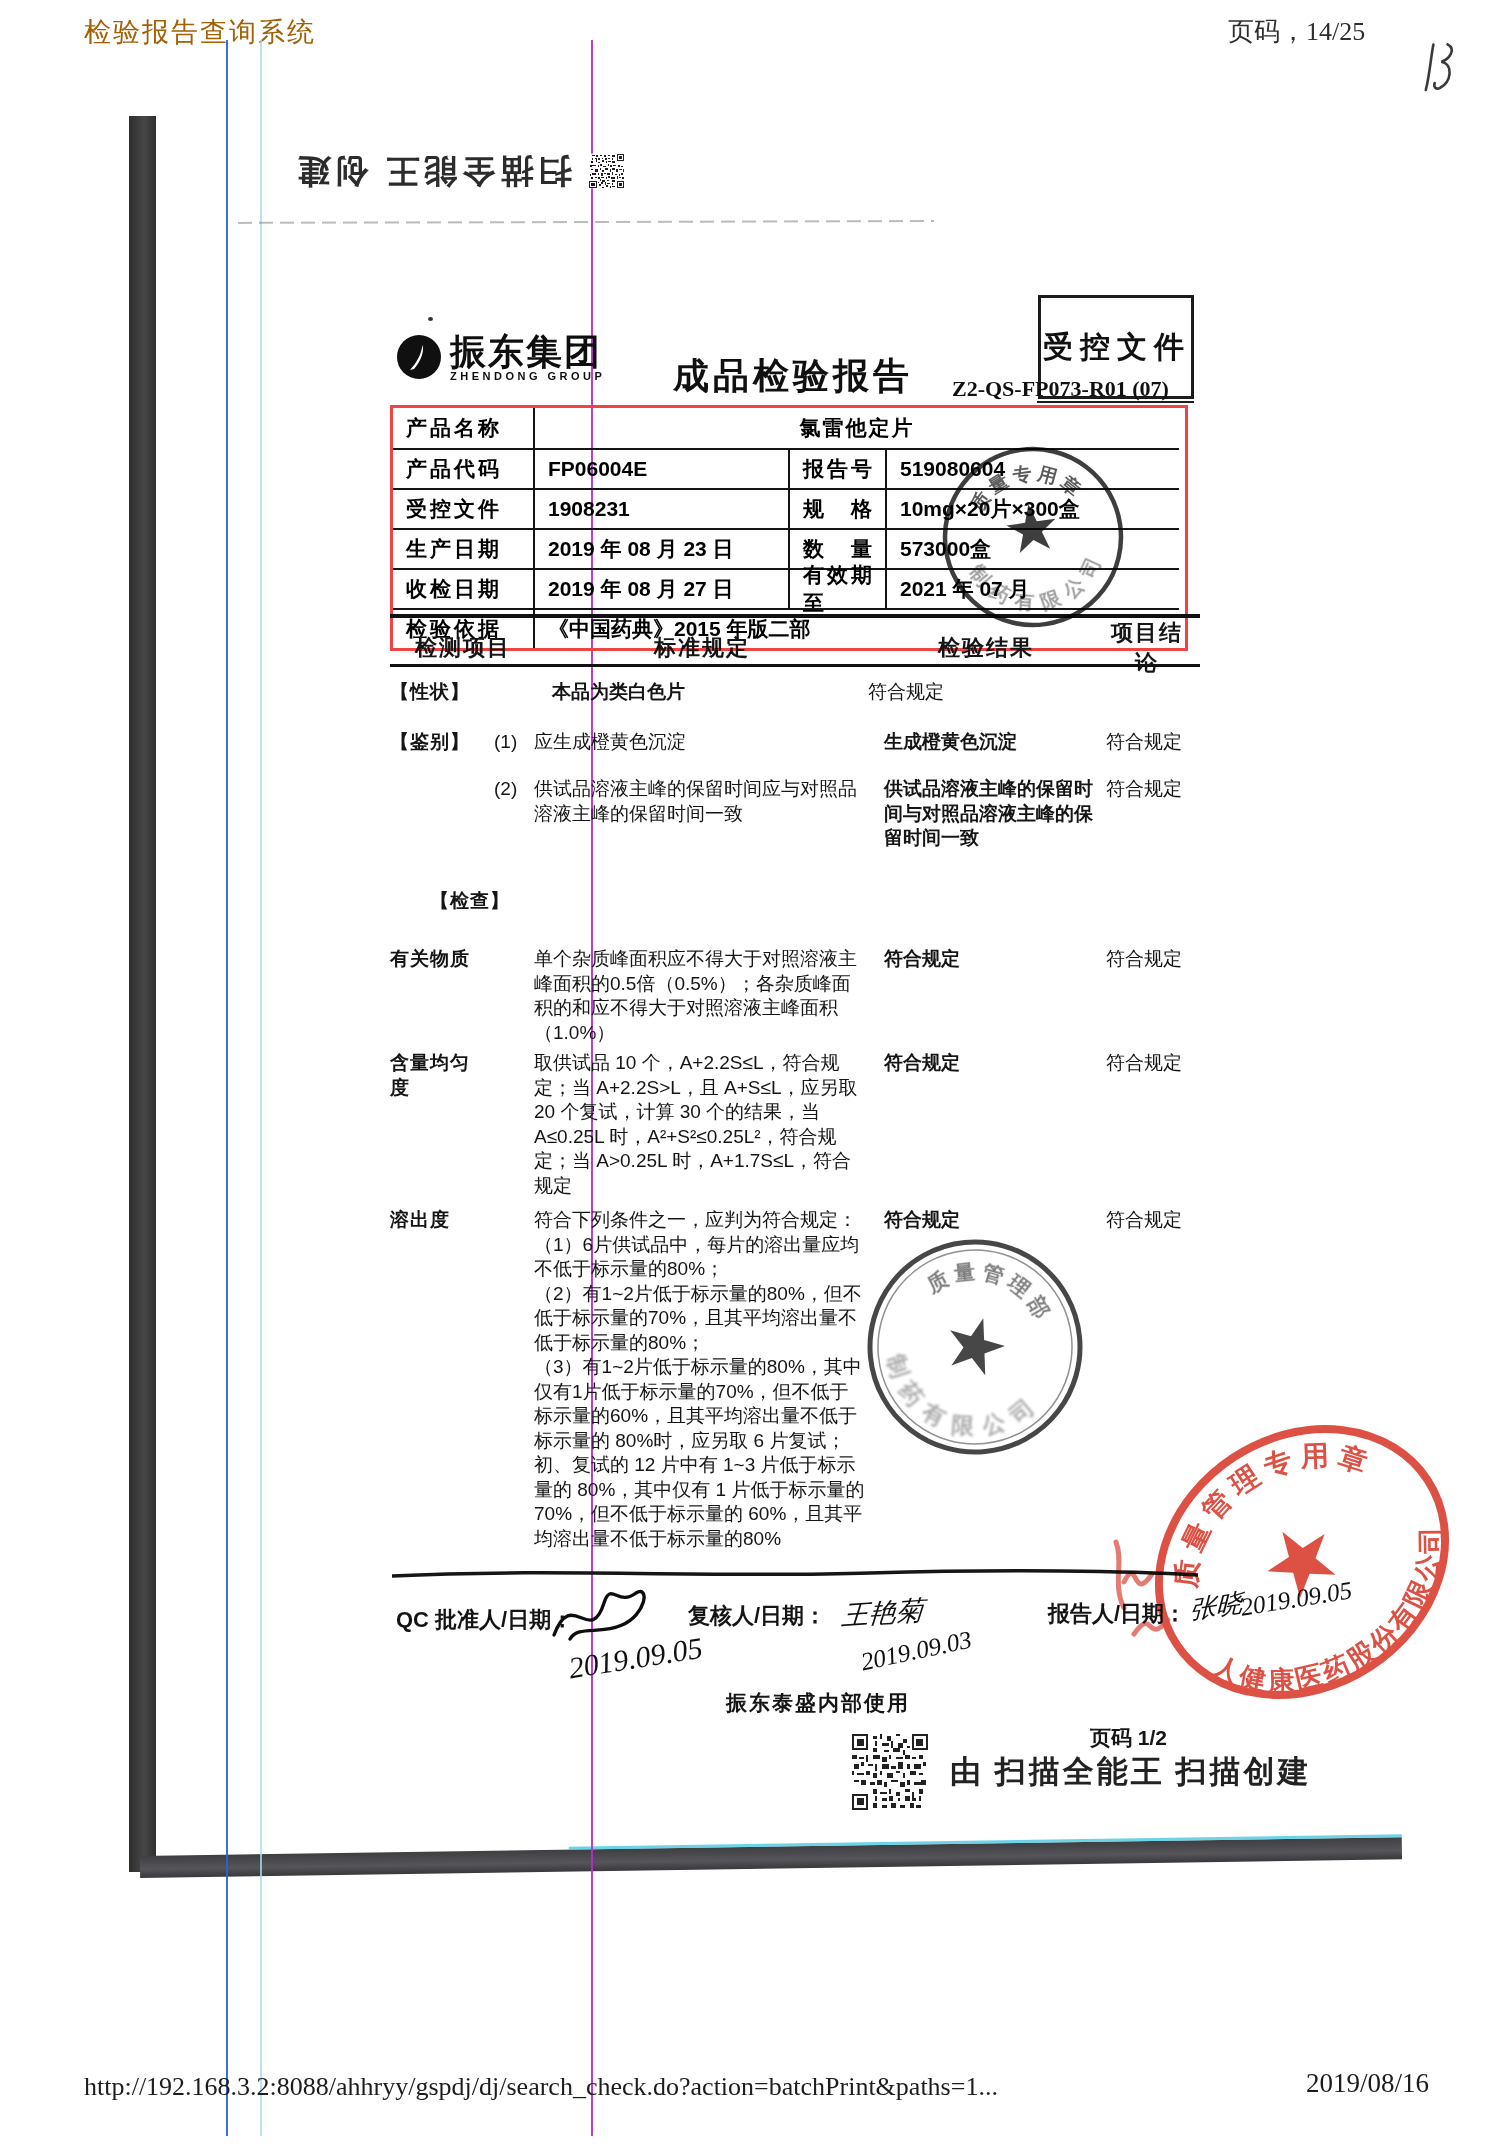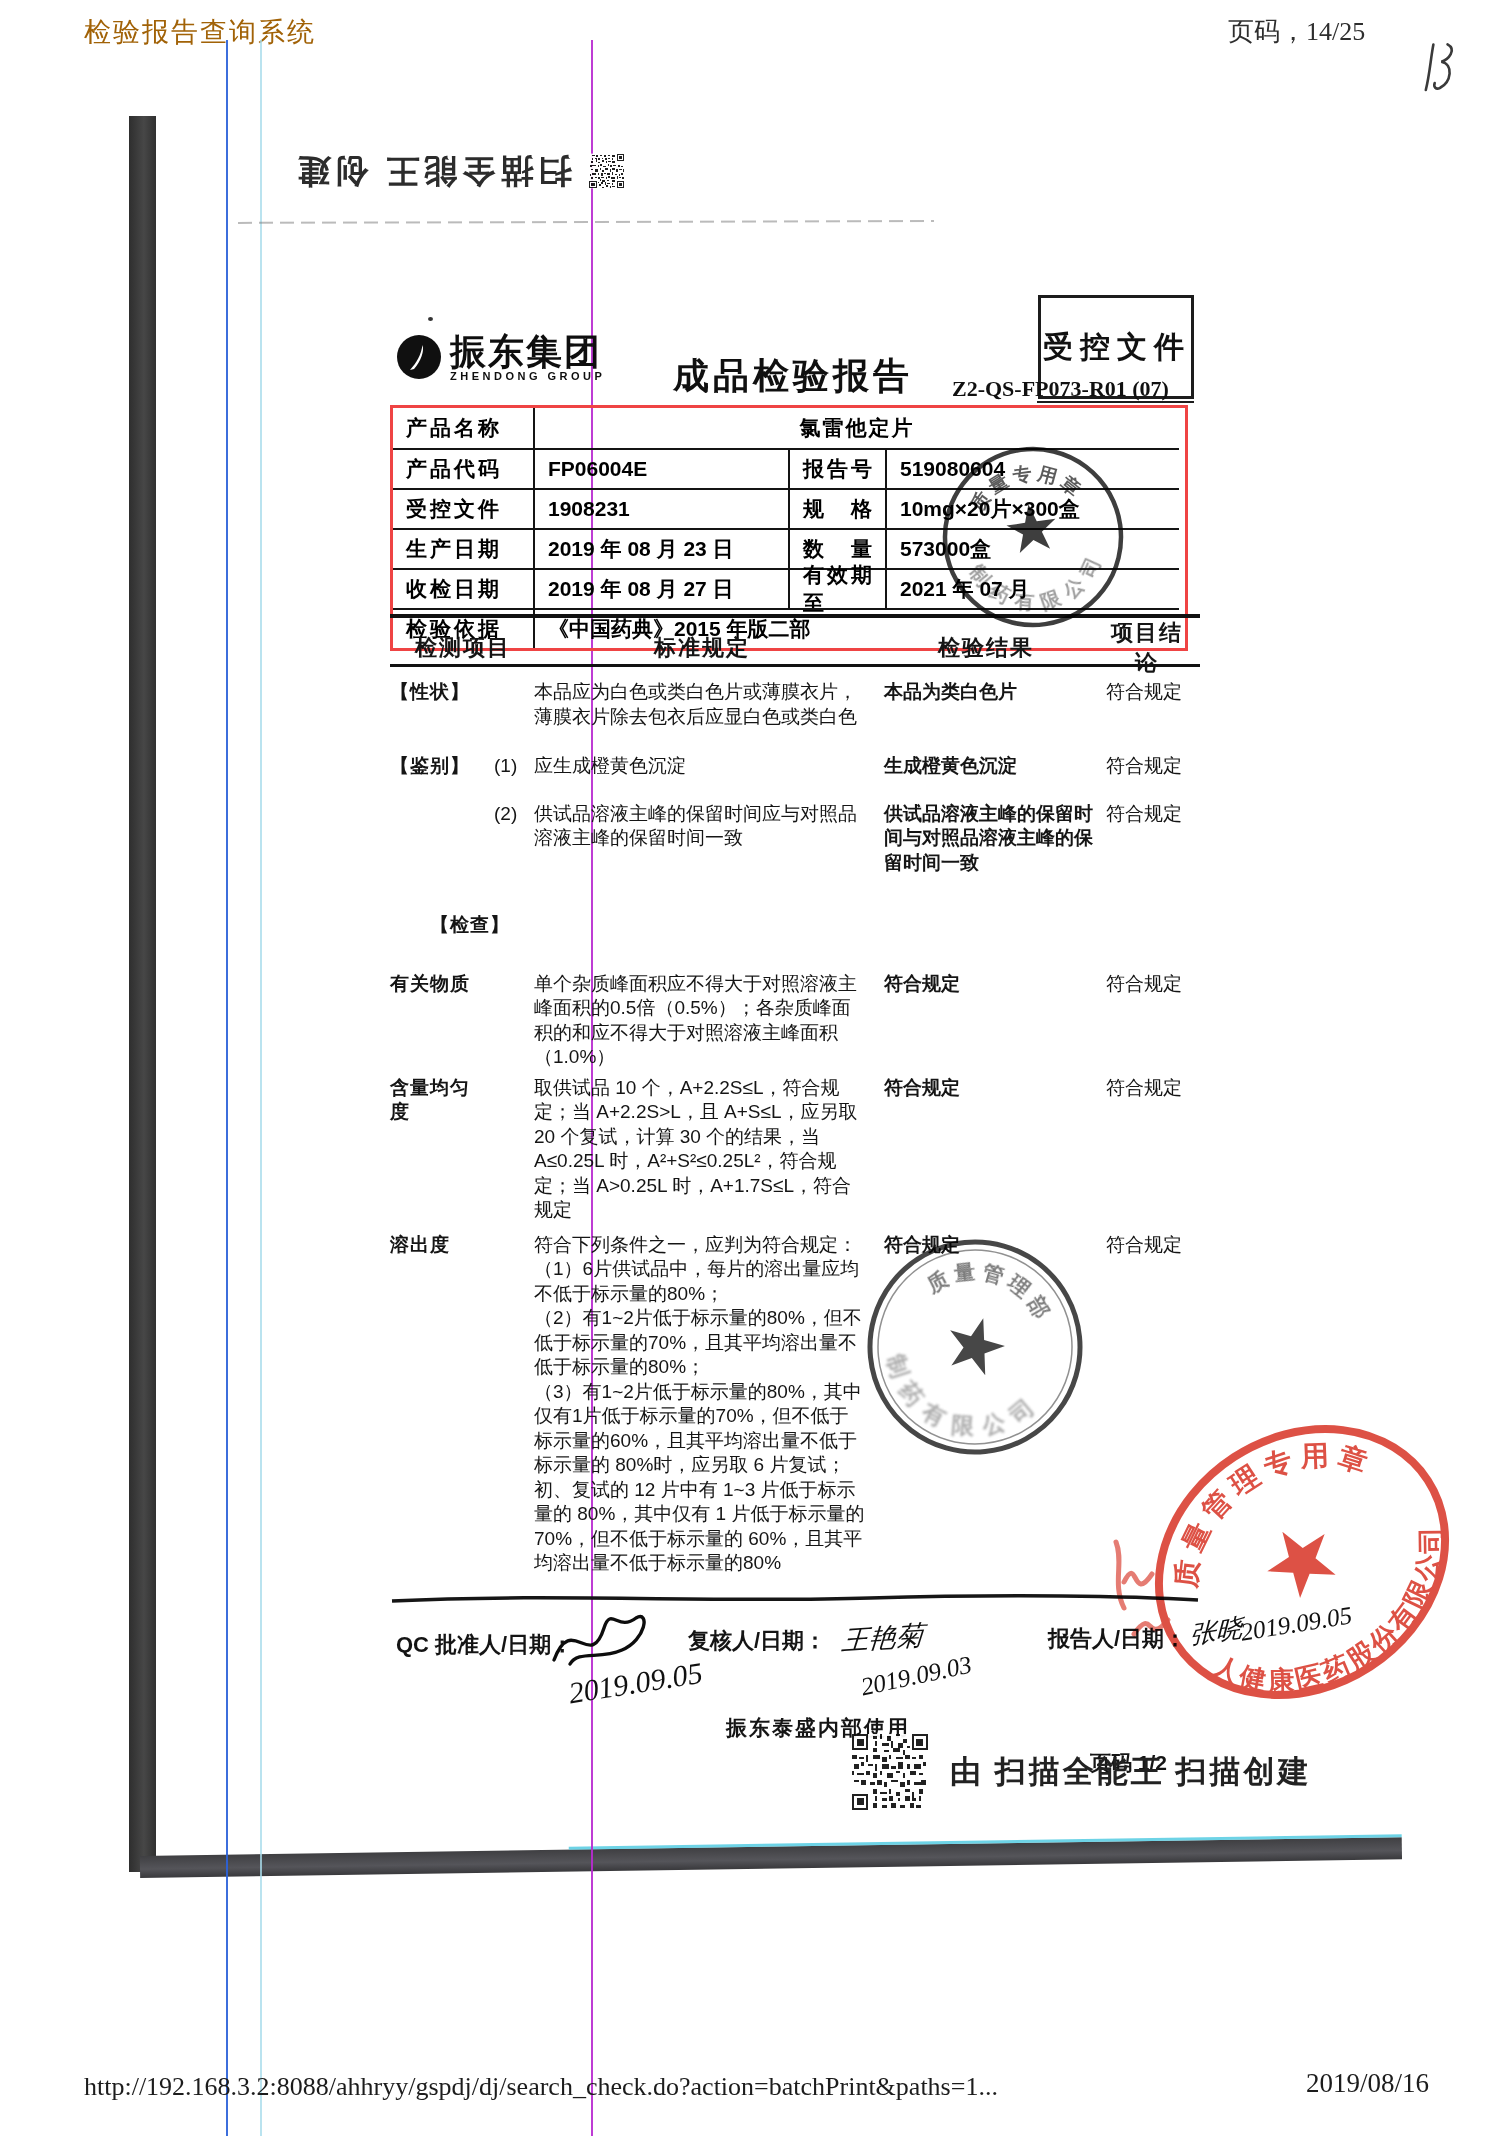--- a/index.html
+++ b/index.html
@@ -270,21 +270,20 @@
     <div class="res-head">
       <div>检测项目</div>
       <div>标准规定</div>
       <div>检验结果</div>
       <div>项目结论</div>
     </div>
 
     <div class="rrow m0">
       <div class="c-item">【性状】</div>
       <div class="c-sub"></div>
-      <div class="c-std">本品应为白色或类白色片或薄膜衣片，薄膜衣片除去包衣后应显白色或类白色</div>
       <div class="c-res">本品为类白色片</div>
       <div class="c-con">符合规定</div>
     </div>
     <div class="rrow m1">
       <div class="c-item">【鉴别】</div>
       <div class="c-sub">(1)</div>
       <div class="c-std">应生成橙黄色沉淀</div>
       <div class="c-res">生成橙黄色沉淀</div>
       <div class="c-con">符合规定</div>
     </div>

